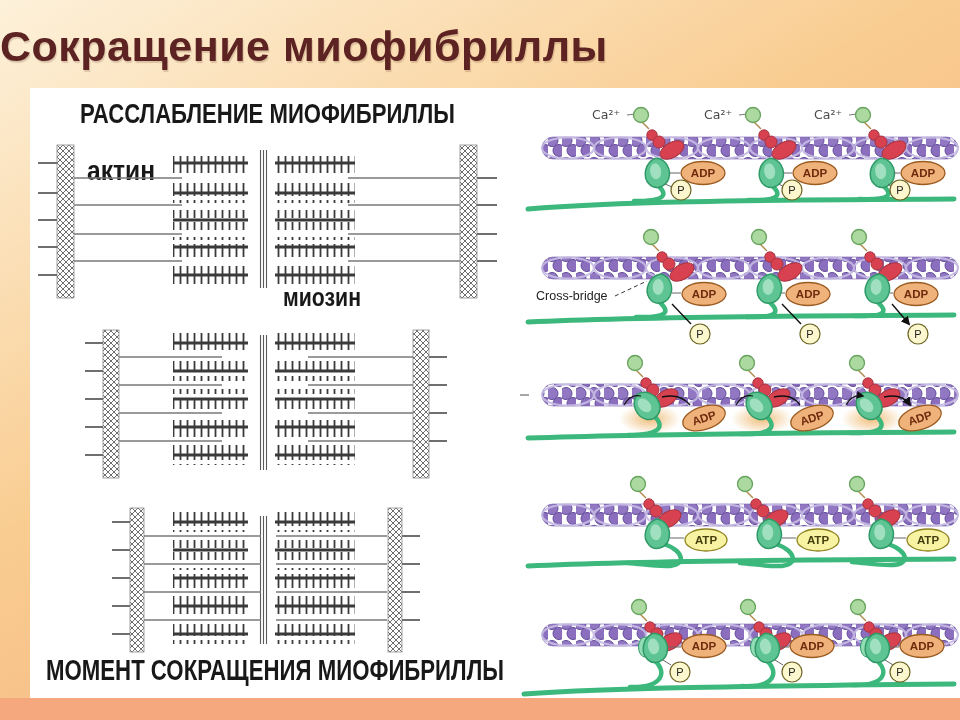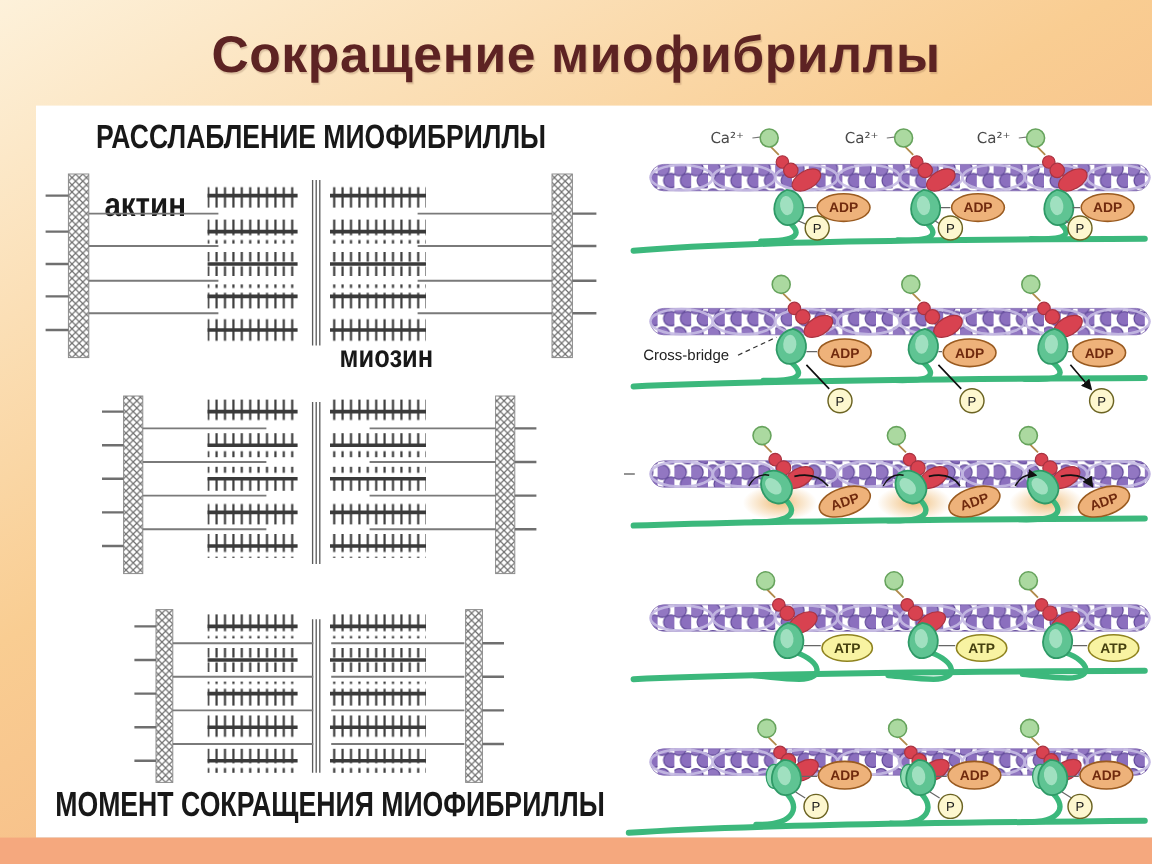--- a/index.html
+++ b/index.html
@@ -1,19 +1,19 @@
 <!DOCTYPE html>
 <html><head>
 <meta charset="utf-8">
 <style>
   html,body{margin:0;padding:0;}
   .slide{position:relative;width:960px;height:720px;overflow:hidden;
     background:linear-gradient(150deg,#fdf1da 0%,#f9cd92 42%,#f2a276 100%);
     font-family:"Liberation Sans",sans-serif;}
-  .title{position:absolute;left:0;right:0;top:22px;text-align:center;
+  .title{position:absolute;left:0;right:0;top:22px;
     font-size:43px;font-weight:700;color:#5d2323;letter-spacing:.5px;
     text-shadow:1px 2px 1px rgba(70,25,10,.18);}
   .panel{position:absolute;left:30px;top:88px;width:930px;height:610px;background:#ffffff;
     border-bottom:1px solid #cfc5b6;}
   .strip{position:absolute;left:0;top:698px;width:960px;height:22px;background:#f5a87e;}
   .dsvg{position:absolute;top:88px;}
   svg text{font-family:"Liberation Sans",sans-serif;}
   .dlabel{font-weight:700;fill:#181818;}
   .ca{font-size:12.5px;fill:#4a4a4a;font-family:"DejaVu Sans","Liberation Sans",sans-serif;}
   .cb{font-size:12.5px;fill:#222;}

